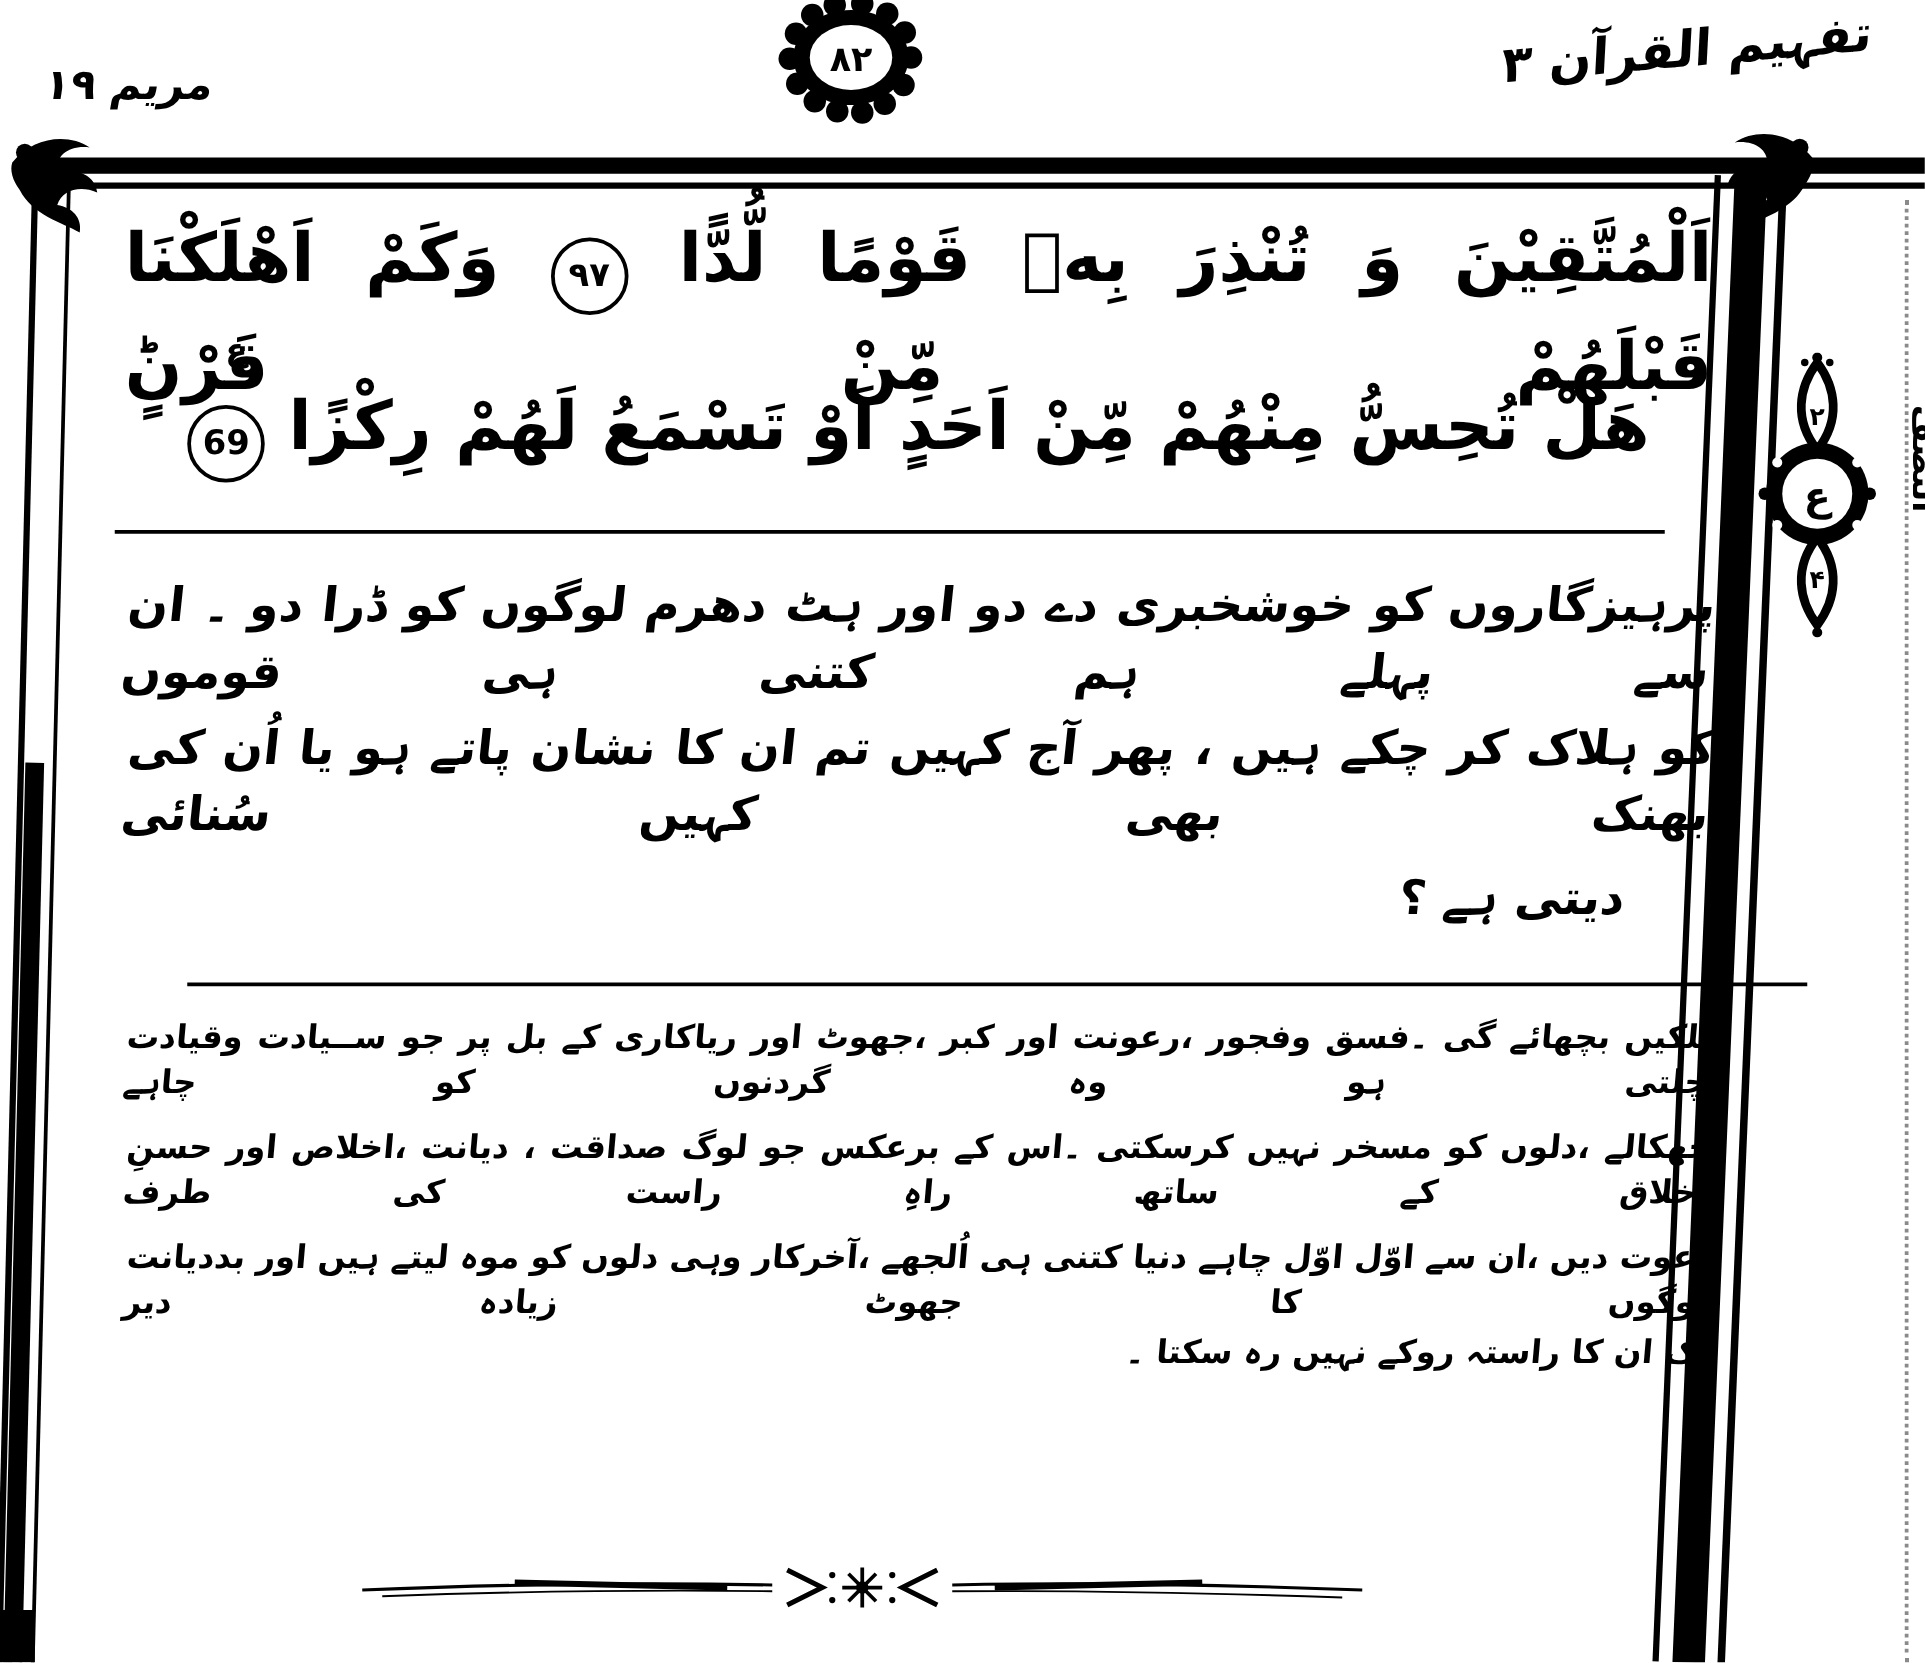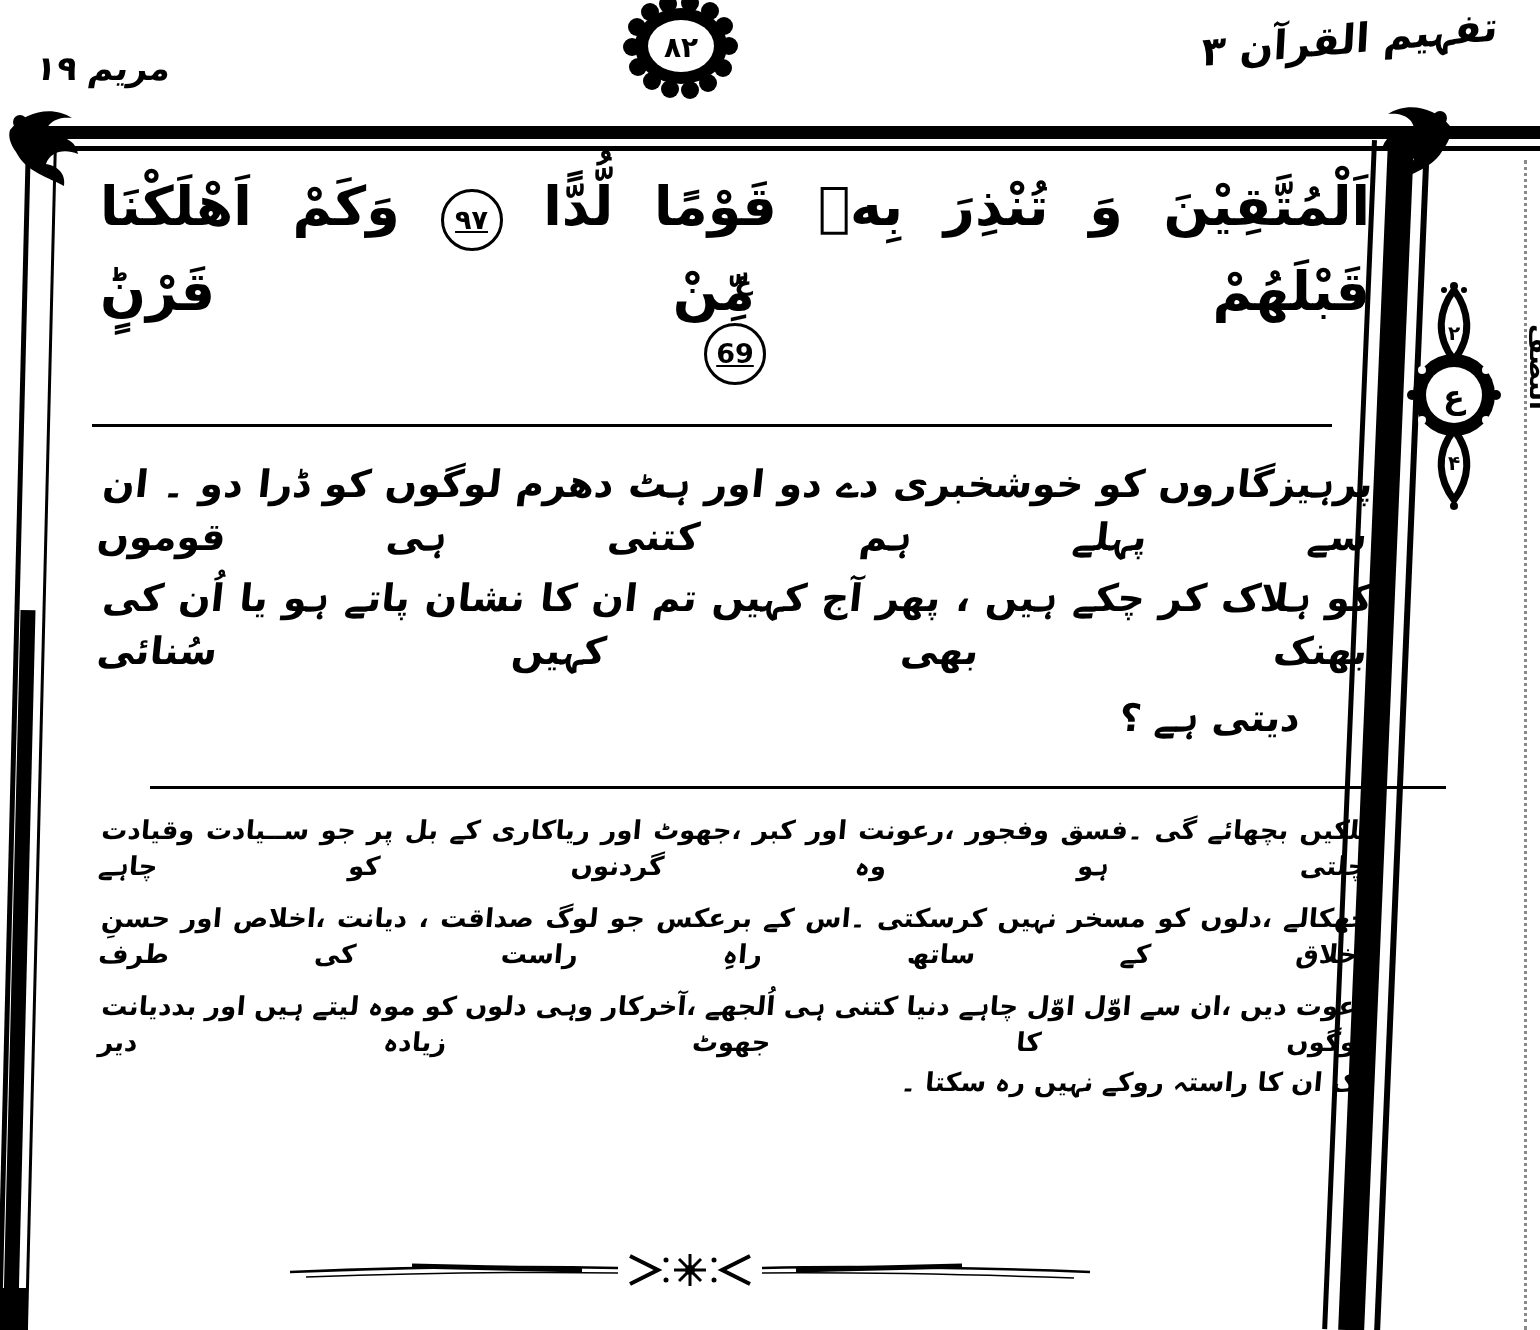--- a/index.html
+++ b/index.html
@@ -33,21 +33,21 @@
   
   .quran-line{
     left:100px;width:1270px;font-size:54px;font-weight:bold;direction:rtl;
     text-align:justify;text-align-last:justify;letter-spacing:1px;line-height:1.5;
   }
   .quran-1{top:166px;}
   .quran-2{top:300px;text-align:center;text-align-last:center;}
   .vcircle{
     display:inline-flex;align-items:center;justify-content:center;
     width:56px;height:56px;border:3px solid #000;border-radius:50%;
-    font-size:27px;font-weight:bold;vertical-align:-4px;letter-spacing:0;text-decoration:underline;
+    font-size:27px;font-weight:bold;vertical-align:-4px;letter-spacing:0;
   }
   .vwrap{position:relative;display:inline-block;}
   .ruku-mark{position:absolute;top:-38px;right:14px;font-size:26px;font-weight:bold;}
   
   .rule1{left:92px;top:424px;width:1240px;height:3px;}
   .rule2{left:150px;top:786px;width:1296px;height:3px;}
   
   .trans{
     left:100px;width:1270px;font-size:38px;font-weight:bold;direction:rtl;
     text-align:justify;text-align-last:justify;transform:skewX(-6deg);line-height:1.4;
@@ -134,20 +134,21 @@
   </div>
   <div class="abs dotted-edge"></div>
 
   <div class="abs quran-line quran-1">
     <span>اَلْمُتَّقِيْنَ وَ تُنْذِرَ بِهٖ قَوْمًا لُّدًّا</span>
     <span class="vcircle">۹۷</span>
     <span>وَكَمْ اَهْلَكْنَا قَبْلَهُمْ مِّنْ قَرْنٍؕ</span>
   </div>
 
   <div class="abs quran-line quran-2">
+    <span>هَلْ تُحِسُّ مِنْهُمْ مِّنْ اَحَدٍ اَوْ تَسْمَعُ لَهُمْ رِكْزًا</span>
     <span class="vwrap">
       <span class="ruku-mark">ع</span>
       <span class="vcircle">69</span>
     </span>
   </div>
 
   <div class="abs bar rule1"></div>
 
   <div class="abs trans trans-1">پرہیزگاروں کو خوشخبری دے دو اور ہٹ دھرم لوگوں کو ڈرا دو ۔ ان سے پہلے ہم کتنی ہی قوموں</div>
   <div class="abs trans trans-2">کو ہلاک کر چکے ہیں ، پھر آج کہیں تم ان کا نشان پاتے ہو یا اُن کی بھنک بھی کہیں سُنائی</div>

